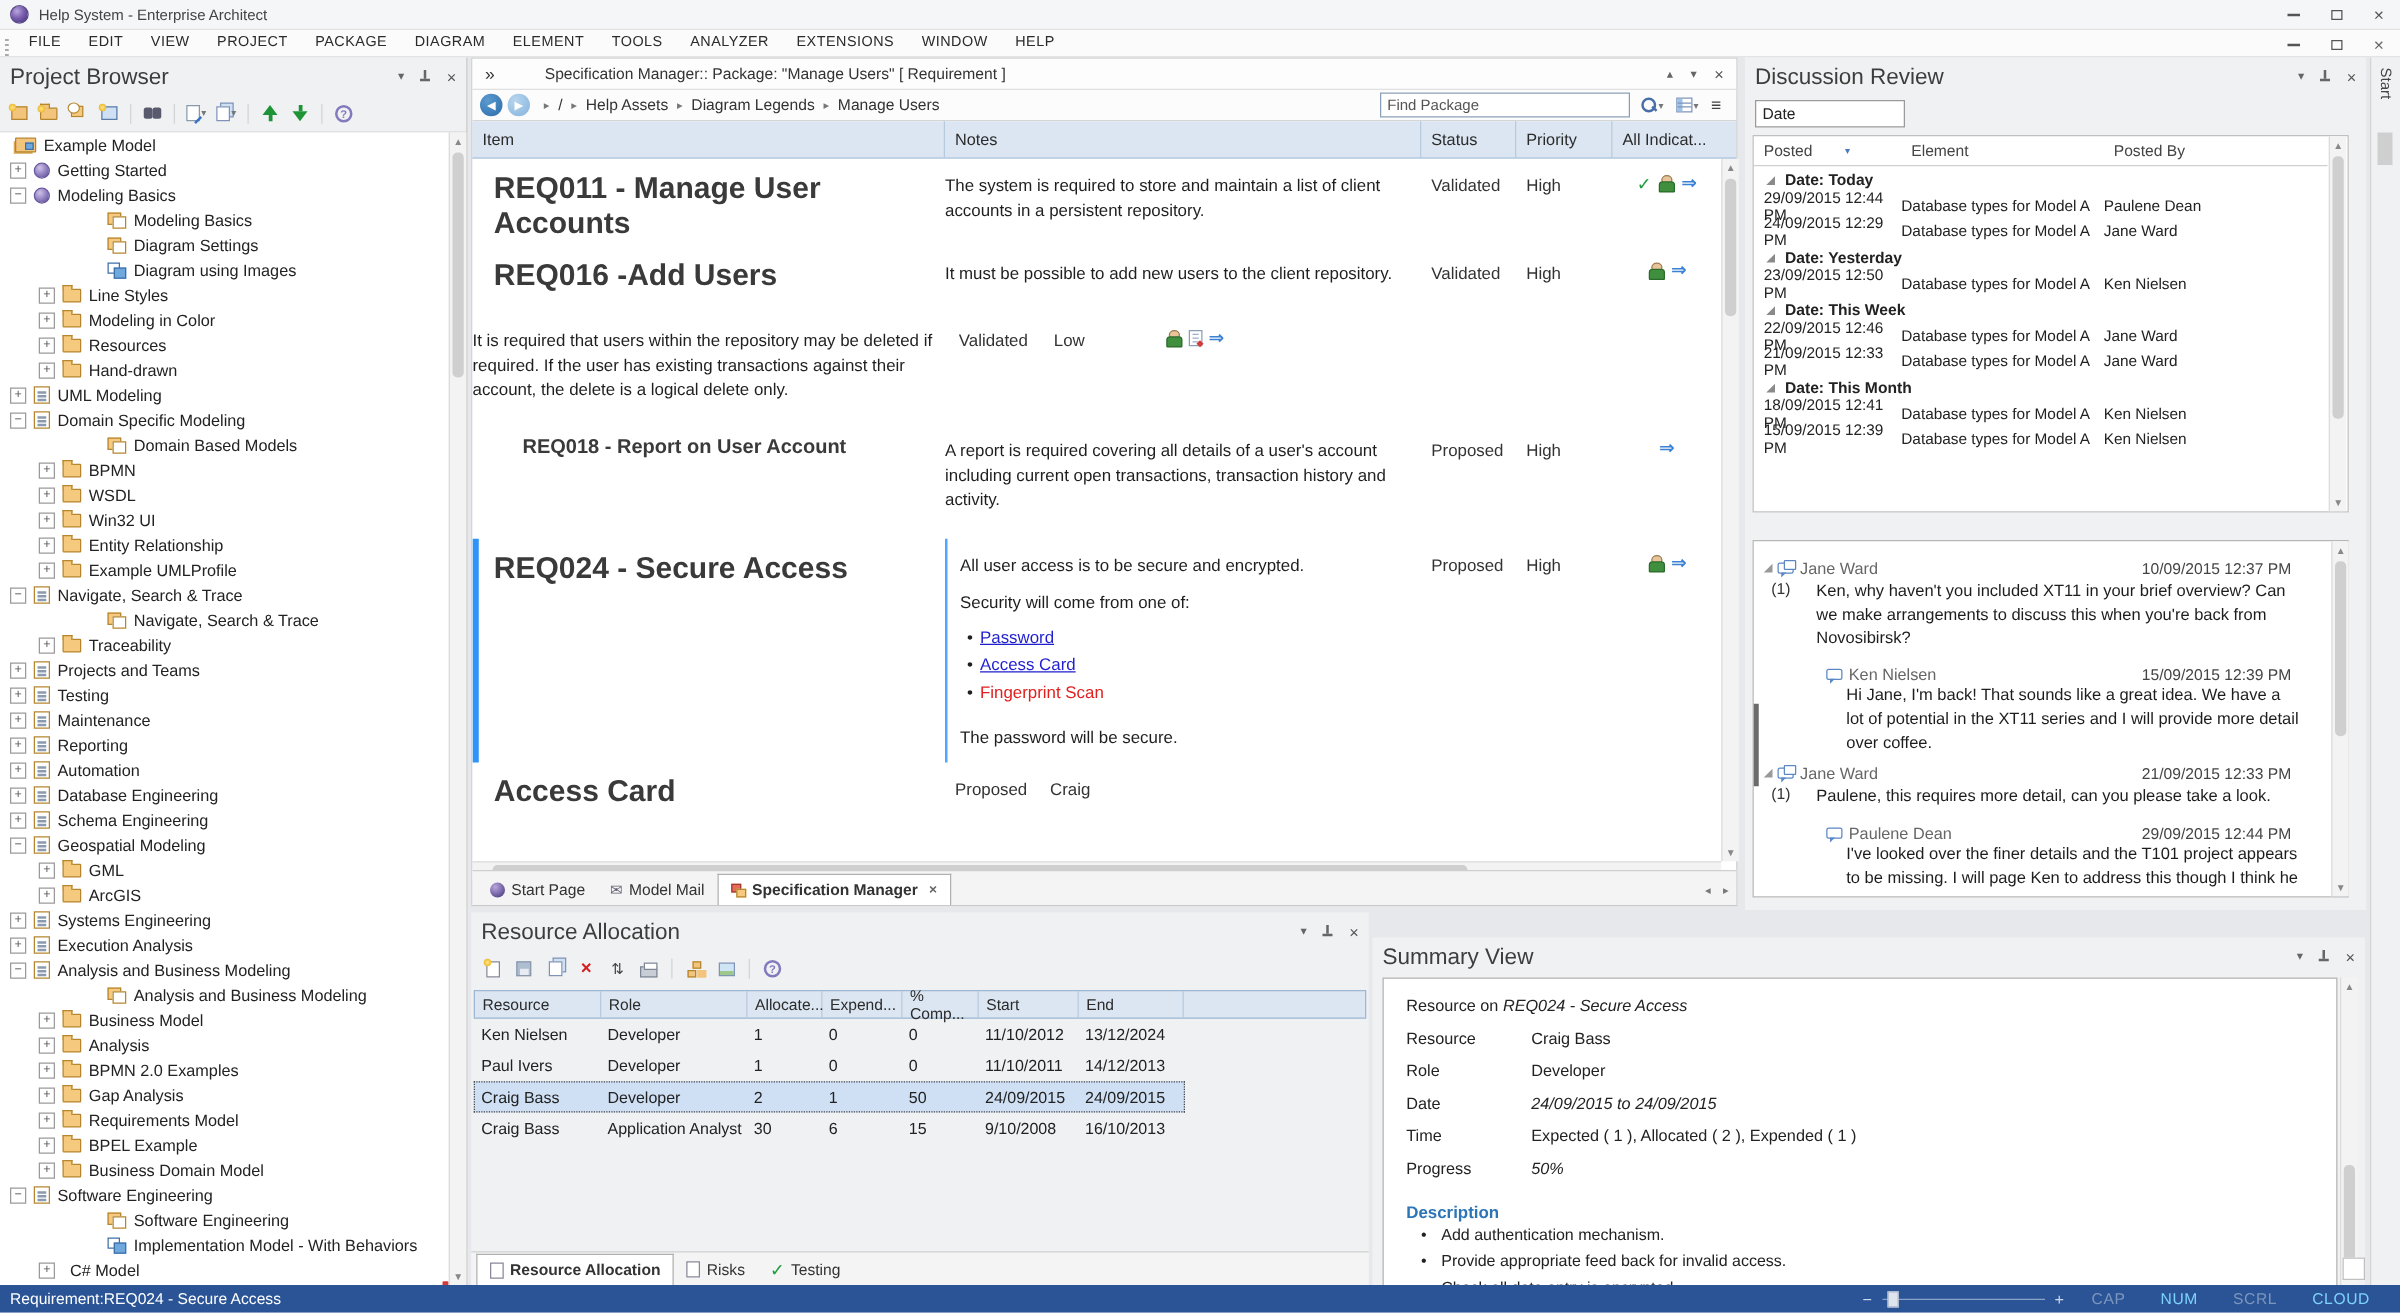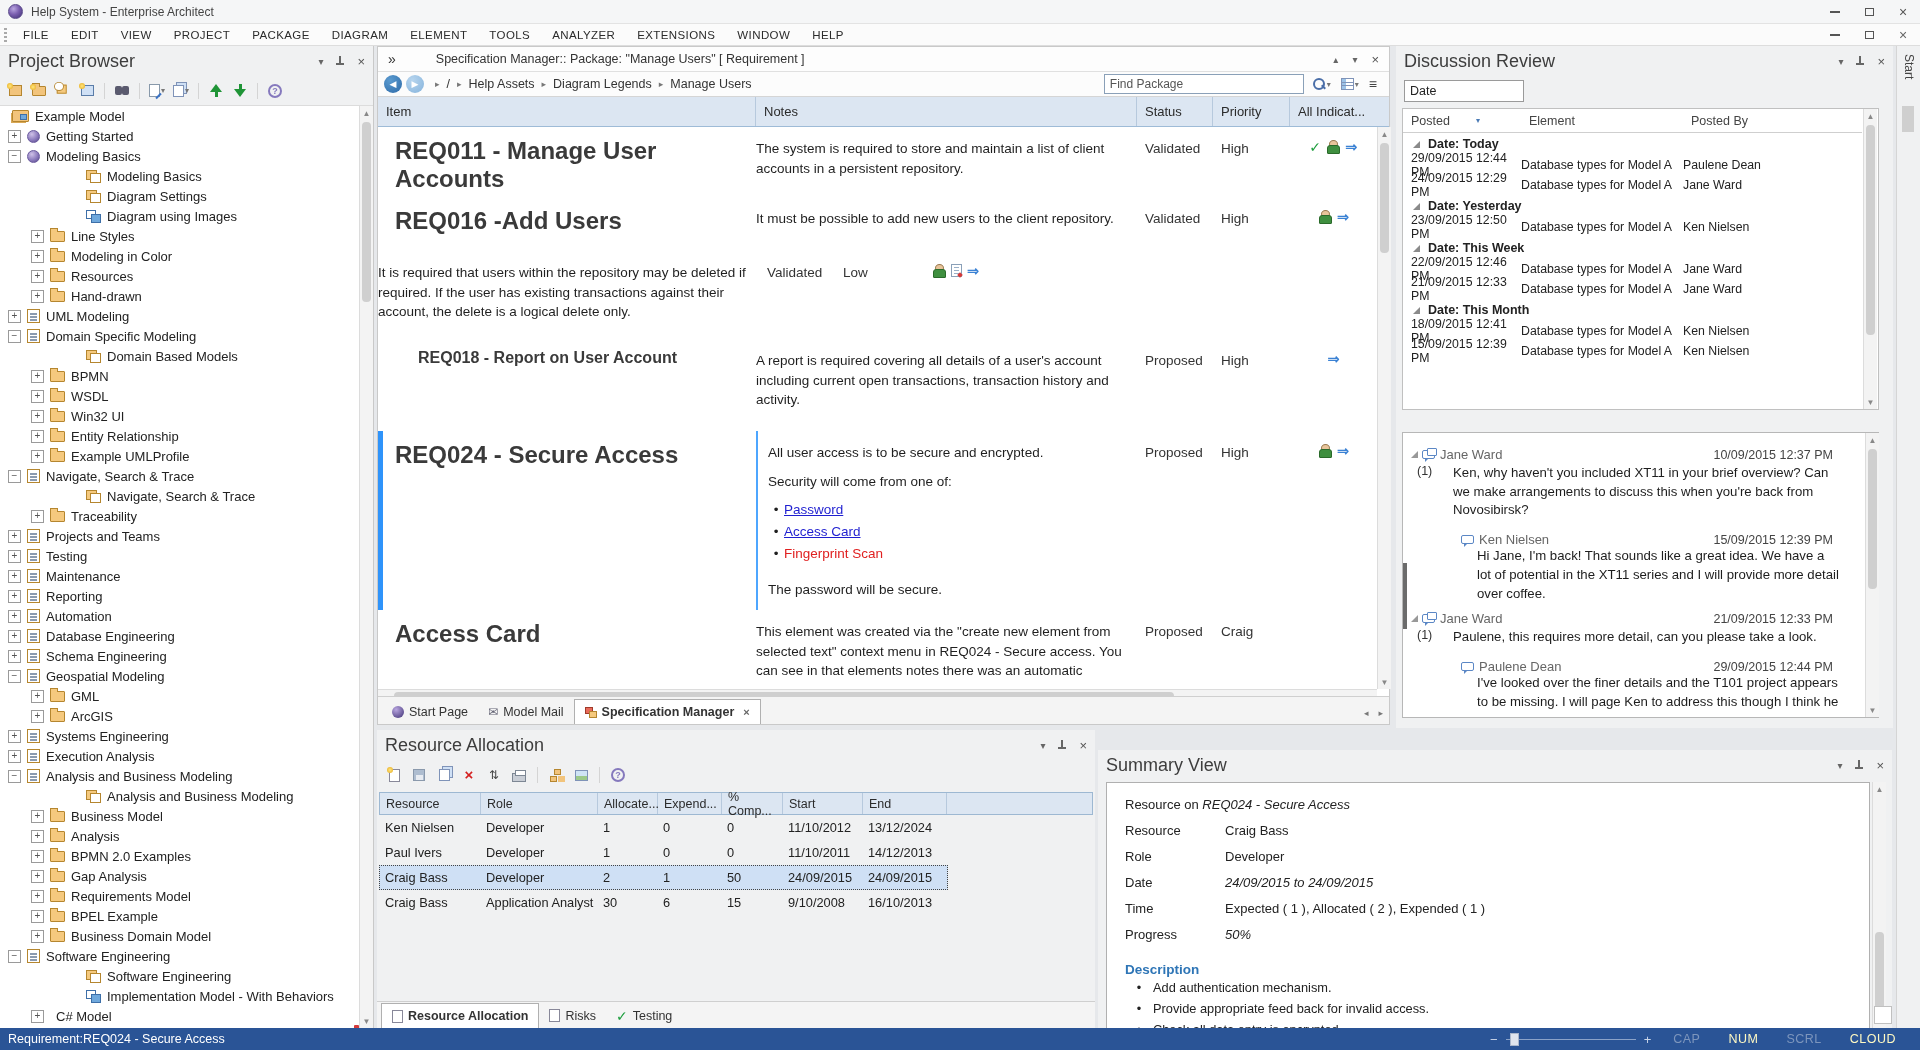--- a/index.html
+++ b/index.html
@@ -14,21 +14,21 @@
     border:1px solid #5a4a8a; }
   #titlebar .title { font-size:12px; color:#444; }
   .wbtns { margin-left:auto; display:flex; }
   .wbtn { width:34px; height:20px; display:flex; align-items:center; justify-content:center; color:#555; font-size:13px; }
   .g-min { width:10px; height:2px; background:#555; }
   .g-restore { width:9px; height:8px; border:1.5px solid #555; position:relative; }
   .g-close { font-size:14px; line-height:14px; }
 
   
   #menubar { position:absolute; left:0; top:24px; width:1920px; height:22px; background:#fbfbfb;
-    display:flex; align-items:center; border-bottom:1px solid #dddddd; }
+    display:flex; align-items:flex-end; border-bottom:1px solid #dddddd; }
   .grip { width:3px; height:14px; margin:0 5px 0 4px;
     background:repeating-linear-gradient(#aaa 0 2px, transparent 2px 4px); }
   .menu-item { font-size:11.5px; color:#2b2b2b; padding:0 11px; letter-spacing:.4px; height:22px;
     display:flex; align-items:center; }
   #menubar .wbtn { height:18px; color:#666; }
 
   
   #workspace { position:absolute; left:0; top:46px; width:1920px; height:982px; background:#e6e8eb; }
   .panel { position:absolute; background:#f0f1f2; }
   .panel-header { height:30px; display:flex; align-items:center; padding:0 8px; }
@@ -247,21 +247,21 @@
 
   
   #statusbar { position:absolute; left:0; top:1028px; width:1920px; height:22px; background:#2a5496;
     display:flex; align-items:center; color:#fff; }
   #sb-left { font-size:12.5px; padding-left:8px; }
   #sb-right { margin-left:auto; display:flex; align-items:center; gap:0; padding-right:10px; }
   .zoom-sign { color:#cdd8ea; font-size:13px; padding:0 8px; }
   #zoom-track { width:130px; height:1px; background:#8aa2c8; position:relative; }
   #zoom-thumb { position:absolute; left:4px; top:-6px; width:9px; height:13px; background:#dfe5ee; border:1px solid #aab7cc; }
   .sb-toggle { font-size:12.5px; letter-spacing:.5px; padding:0 14px; }
-  .sb-on { color:#fef9c3; } .sb-off { color:#7d96bd; }
+  .sb-on { color:#7dd3fc; } .sb-off { color:#7d96bd; }
   #scroll-corner { position:absolute; left:1874px; top:1006px; width:18px; height:18px; background:#fff; border:1px solid #c0c0c0; }
 </style>
 </head>
 <body>
 
 <div id="titlebar">
   <span class="ea-sphere"></span>
   <span class="title">Help System - Enterprise Architect</span>
   <div class="wbtns">
     <span class="wbtn">
@@ -695,23 +695,20 @@
           </div>
           <div class="s-status" style="width: 76px; padding-left: 8px;">Proposed</div>
           <div class="s-priority" style="width: 77px; padding-left: 8px;">High</div>
           <div class="s-ind" style="width: 87px;">
             <span class="i-person"></span>
             <span class="i-arrowind">⇒</span>
           </div>
         </div>
         <div class="s-row" style="height: 112px;">
           <div class="s-item" style="width: 378px; padding-left: 17px;"><span class="s-h1">Access Card</span></div>
-          <div class="s-notes" style="width: 381px;">
-            <p>This element was created via the "create new element from selected text" context menu in REQ024 - Secure access. You can see in that elements notes there was an automatic</p>
-          </div>
           <div class="s-status" style="width: 76px; padding-left: 8px;">Proposed</div>
           <div class="s-priority" style="width: 77px; padding-left: 8px;">Craig</div>
           <div class="s-ind" style="width: 87px;"></div>
         </div>
       </div>
     <div class="vscroll" style="left:999px; top:80px; height:562px;">
       <span class="arr" style="top:0;">▲</span>
       <span class="thumb" style="top:16px; height:110px;"></span>
       <span class="arr" style="bottom:0;">▼</span>
     </div>

